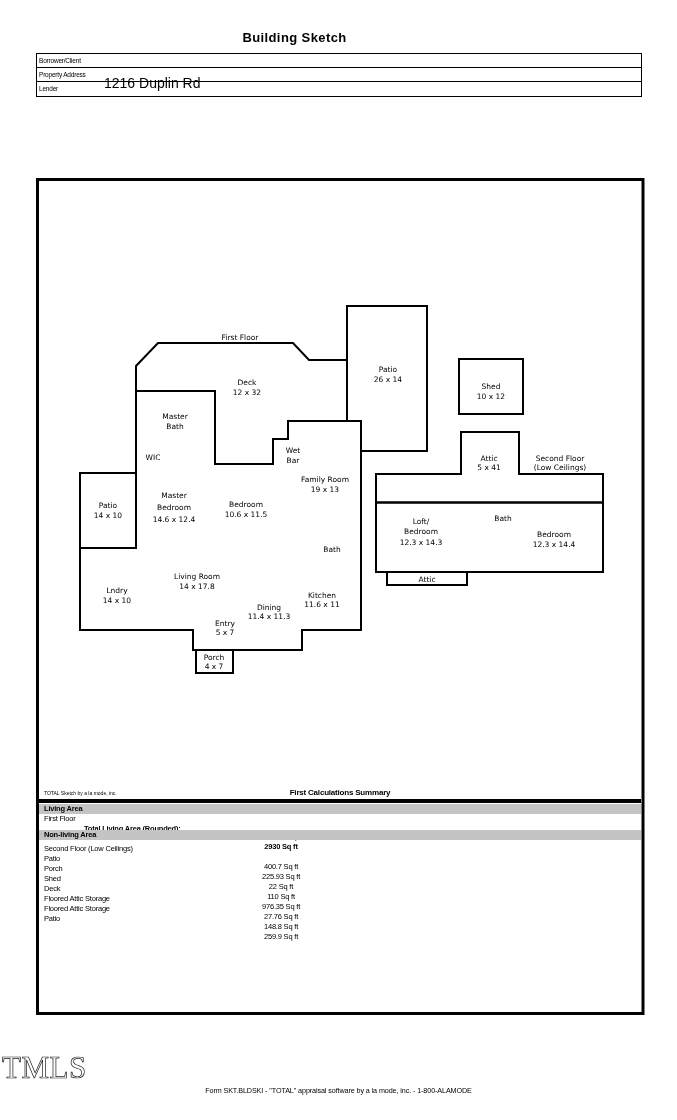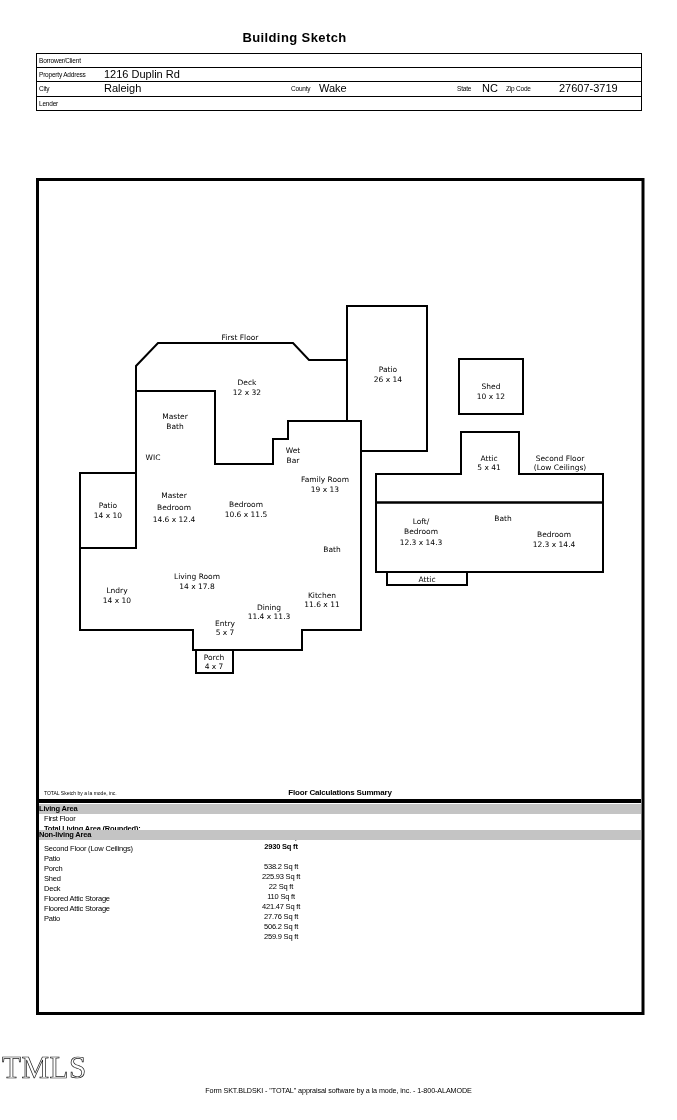--- a/index.html
+++ b/index.html
@@ -7,34 +7,34 @@
         font-family:"Liberation Sans",sans-serif;color:#000;}
   svg{position:absolute;left:0;top:0;}
   .abs{position:absolute;}
   
   #title{left:0;top:30px;width:589px;text-align:center;font-size:13px;font-weight:bold;
          letter-spacing:.4px;font-family:"Liberation Sans",sans-serif;}
   #htable{left:36px;top:53px;width:604px;border:1.5px solid #000;background:#fff;}
   .hrow{position:relative;height:13.2px;border-bottom:1px solid #000;}
   .hrow:last-child{border-bottom:none;}
   .hlab{position:absolute;top:3px;font-size:6.5px;letter-spacing:-.2px;white-space:nowrap;}
-  .hval{position:absolute;top:0;font-size:11px;white-space:nowrap;}
+  .hval{position:absolute;top:7px;font-size:14px;white-space:nowrap;}
   
   #summary{left:39px;top:786px;width:602px;font-size:7.5px;letter-spacing:-.2px;}
   #credit{position:absolute;left:5px;top:4px;font-size:5px;letter-spacing:0;}
   #sumtitle{position:absolute;left:0;top:2px;width:100%;text-align:center;
             font-size:8px;font-weight:bold;}
   #blackband{position:absolute;left:0;top:13px;width:100%;height:4px;background:#000;}
   .secband{position:absolute;left:0;width:100%;height:10px;background:#c4c4c4;
            font-weight:bold;line-height:10px;}
-  .secband span{margin-top:37px;}
+  .secband span{padding-left:5px;margin-top:37px;}
   .arow{position:absolute;left:0;width:100%;height:10px;line-height:10px;}
   .alabel{position:absolute;left:5px;white-space:nowrap;}
   .avalue{position:absolute;right:295px;width:130px;top:18px;text-align:center;white-space:nowrap;}
-  .boldrow .alabel,.boldrow .avalue{font-weight:bold;}
+  .boldrow .alabel,.boldrow .avalue{font-weight:bold;margin-left:40px;}
   
   #formline{left:0;top:1086px;width:677px;text-align:center;font-size:7.2px;
             letter-spacing:-.1px;}
 </style>
 </head>
 <body>
 
 <div id="page">
 
   <svg width="677" height="1120" viewBox="0 0 677 1120">
@@ -116,82 +116,72 @@
   <div id="htable" class="abs">
     <div class="hrow">
       <span class="hlab" style="left:2px">Borrower/Client</span>
       <span class="hval" style="left:67px"></span>
     </div>
     <div class="hrow">
       <span class="hlab" style="left:2px">Property Address</span>
       <span class="hval" style="left:67px">1216 Duplin Rd</span>
     </div>
     <div class="hrow">
-      <span class="hlab" style="left:2px">City</span>
-      <span class="hval" style="left:67px">Raleigh</span>
-      <span class="hlab" style="left:254px">County</span>
-      <span class="hval" style="left:282px">Wake</span>
-      <span class="hlab" style="left:420px">State</span>
-      <span class="hval" style="left:445px">NC</span>
-      <span class="hlab" style="left:469px">Zip Code</span>
-      <span class="hval" style="left:522px">27607-3719</span>
-    </div>
-    <div class="hrow">
       <span class="hlab" style="left:2px">Lender</span>
       <span class="hval" style="left:67px"></span>
     </div>
   </div>
 
   <div id="summary" class="abs">
     <div id="credit">TOTAL Sketch by a la mode, inc.</div>
-    <div id="sumtitle">Floor Calculations Summary</div>
+    <div id="sumtitle">First Calculations Summary</div>
     <div id="blackband"></div>
 
     <div class="secband" style="top:18px">
       <span>Living Area</span>
     </div>
     <div class="arow" style="top:28px">
       <span class="alabel">First Floor</span>
       <span class="avalue">1830.02 Sq ft</span>
     </div>
     <div class="arow boldrow" style="top:38px">
       <span class="alabel">Total Living Area (Rounded):</span>
       <span class="avalue">2930 Sq ft</span>
     </div>
 
     <div class="secband" style="top:44px">
       <span>Non-living Area</span>
     </div>
     <div class="arow" style="top:58px">
       <span class="alabel">Second Floor (Low Ceilings)</span>
-      <span class="avalue">538.2 Sq ft</span>
+      <span class="avalue">400.7 Sq ft</span>
     </div>
     <div class="arow" style="top:68px">
       <span class="alabel">Patio</span>
       <span class="avalue">225.93 Sq ft</span>
     </div>
     <div class="arow" style="top:78px">
       <span class="alabel">Porch</span>
       <span class="avalue">22 Sq ft</span>
     </div>
     <div class="arow" style="top:88px">
       <span class="alabel">Shed</span>
       <span class="avalue">110 Sq ft</span>
     </div>
     <div class="arow" style="top:98px">
       <span class="alabel">Deck</span>
-      <span class="avalue">421.47 Sq ft</span>
+      <span class="avalue">976.35 Sq ft</span>
     </div>
     <div class="arow" style="top:108px">
       <span class="alabel">Floored Attic Storage</span>
       <span class="avalue">27.76 Sq ft</span>
     </div>
     <div class="arow" style="top:118px">
       <span class="alabel">Floored Attic Storage</span>
-      <span class="avalue">506.2 Sq ft</span>
+      <span class="avalue">148.8 Sq ft</span>
     </div>
     <div class="arow" style="top:128px">
       <span class="alabel">Patio</span>
       <span class="avalue">259.9 Sq ft</span>
     </div>
   </div>
 
   <div id="formline" class="abs">Form SKT.BLDSKI - "TOTAL" appraisal software by a la mode, inc. - 1-800-ALAMODE</div>
 
 </div>

